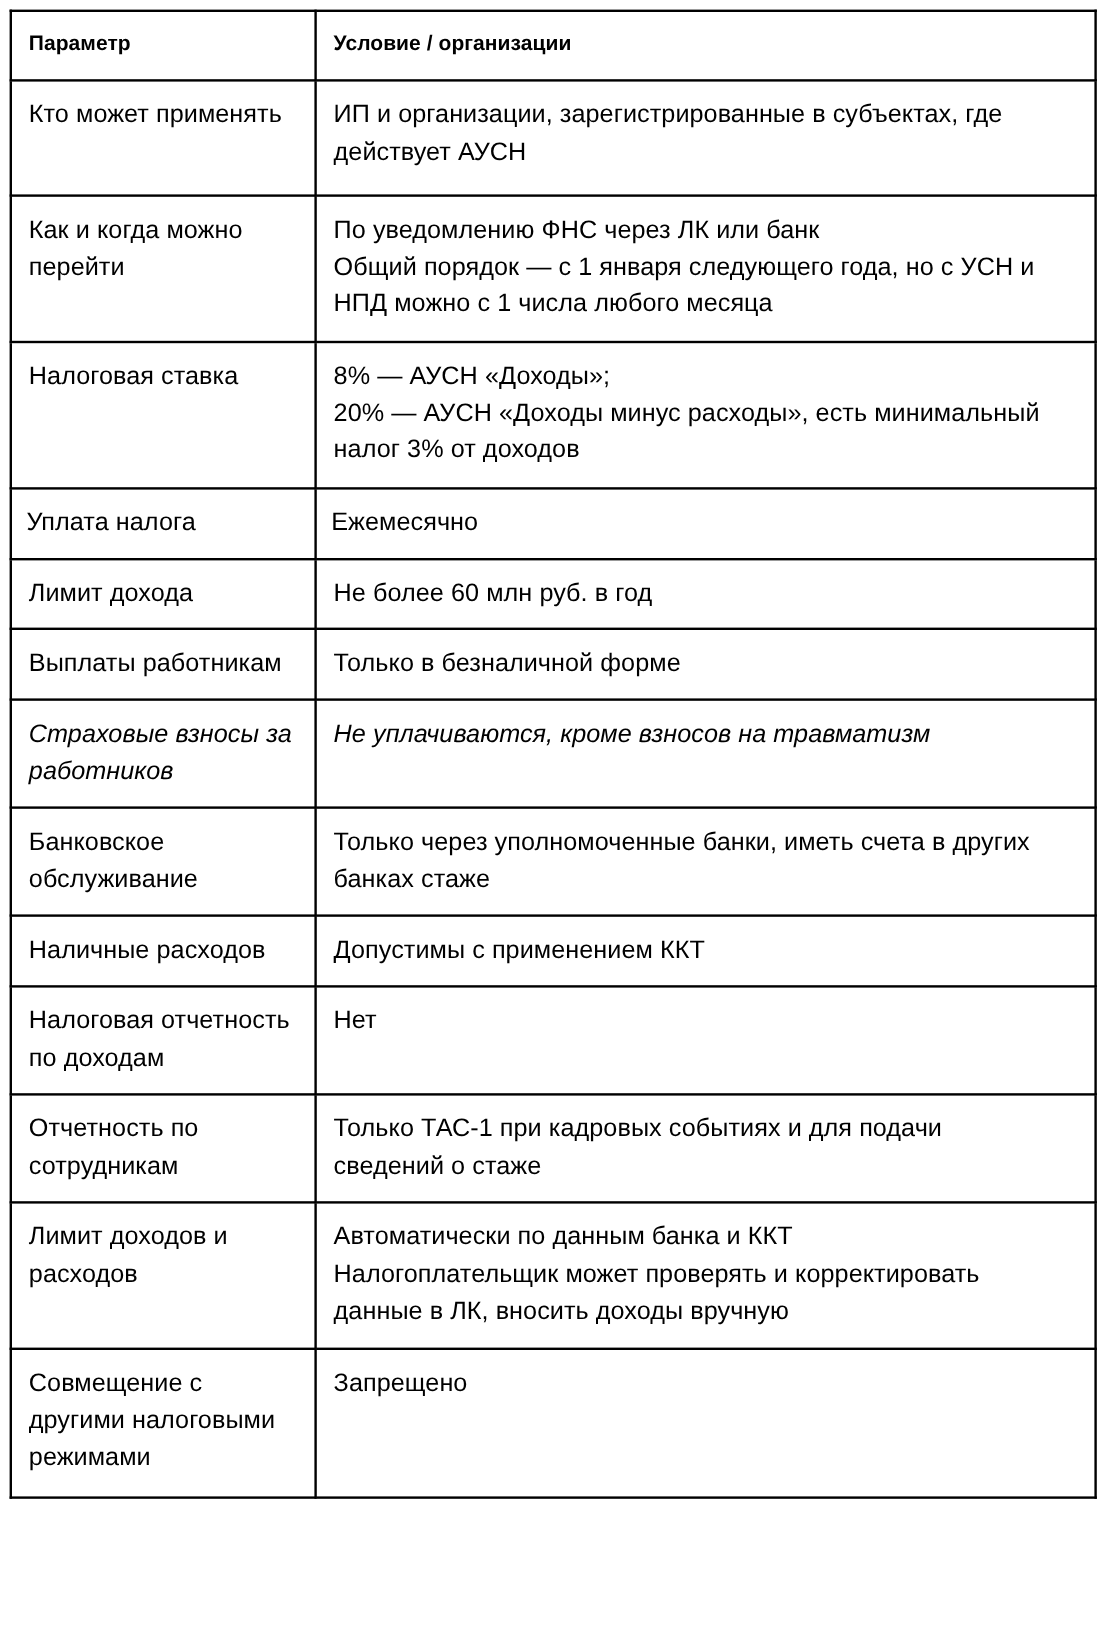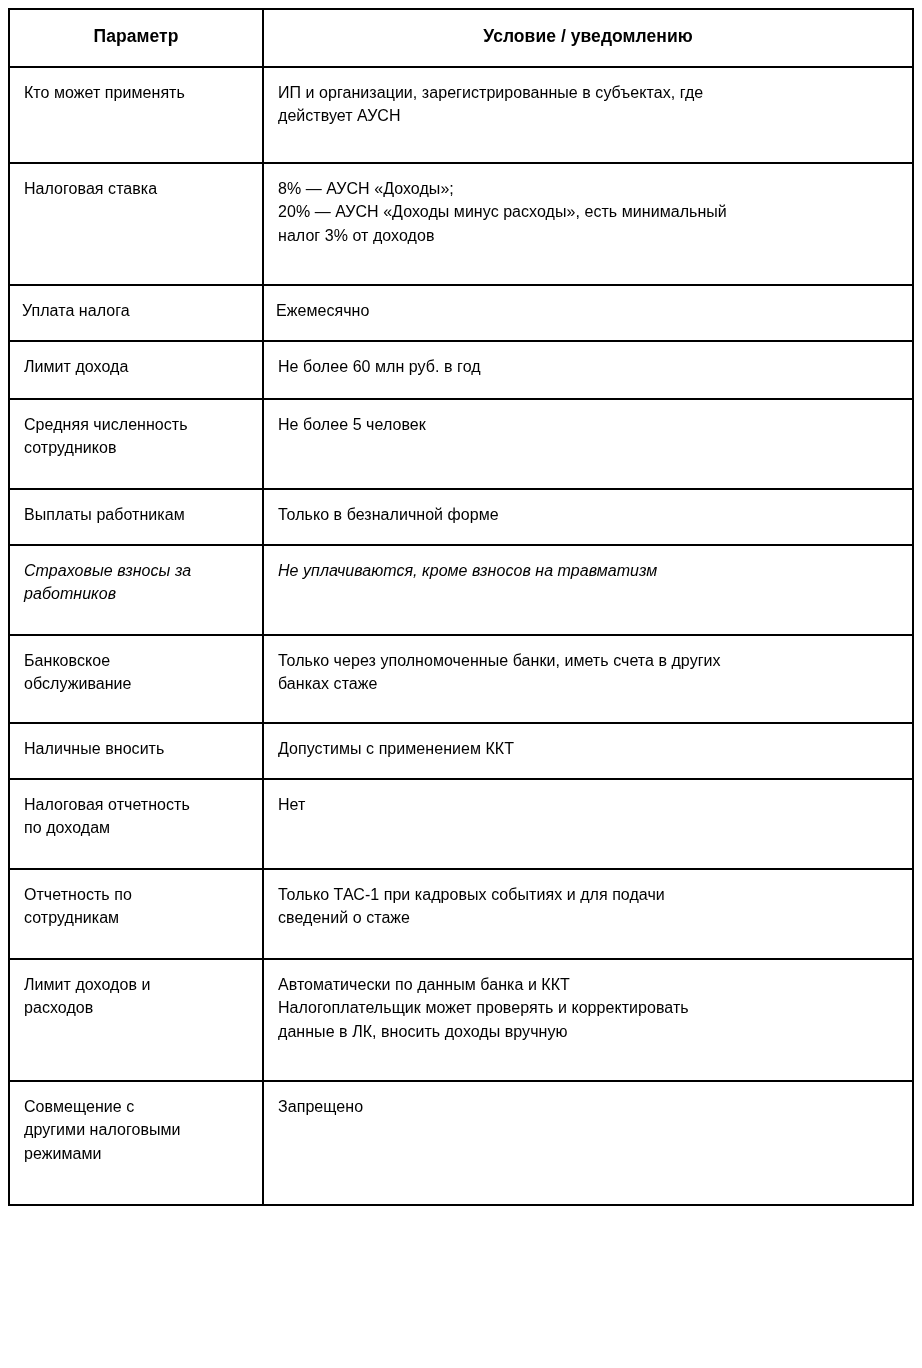--- a/index.html
+++ b/index.html
@@ -33,28 +33,28 @@
   }
 
   table.params-table col.col-param { width: 254px; }
   table.params-table col.col-cond  { width: 650px; }
 
   table.params-table th,
   table.params-table td {
     border: 2px solid #000000;
     vertical-align: top;
     padding: 13px 14px 13px 14px;
-    font-size: 16px;
+    font-size: 21px;
     line-height: 1.47;
     letter-spacing: 0.05px;
   }
 
   
   table.params-table thead th {
-    text-align: center;
+    text-align: left;
     font-weight: bold;
     font-size: 17.5px;
     padding-top: 14px;
     padding-bottom: 16px;
     vertical-align: middle;
   }
 
   table.params-table tbody td {
     font-weight: normal;
   }
@@ -94,33 +94,44 @@
 
 <div class="sheet">
   <table class="params-table">
     <colgroup>
       <col class="col-param">
       <col class="col-cond">
     </colgroup>
     <thead>
       <tr>
         <th>Параметр</th>
-        <th>Условие / уведомлению</th>
+        <th>Условие / организации</th>
       </tr>
     </thead>
     <tbody id="table-body">
         <tr data-row="0">
           <td class="param-cell">
             <span class="line">Кто может применять</span>
           </td>
           <td class="cond-cell">
             <span class="line">ИП и организации, зарегистрированные в субъектах, где</span>
             <span class="line">действует АУСН</span>
           </td>
         </tr>
+        <tr data-row="1">
+          <td class="param-cell">
+            <span class="line">Как и когда можно</span>
+            <span class="line">перейти</span>
+          </td>
+          <td class="cond-cell">
+            <span class="line">По уведомлению ФНС через ЛК или банк</span>
+            <span class="line">Общий порядок — с 1 января следующего года, но с УСН и</span>
+            <span class="line">НПД можно с 1 числа любого месяца</span>
+          </td>
+        </tr>
         <tr data-row="2">
           <td class="param-cell">
             <span class="line">Налоговая ставка</span>
           </td>
           <td class="cond-cell">
             <span class="line">8% — АУСН «Доходы»;</span>
             <span class="line">20% — АУСН «Доходы минус расходы», есть минимальный</span>
             <span class="line">налог 3% от доходов</span>
           </td>
         </tr>
@@ -133,29 +144,20 @@
           </td>
         </tr>
         <tr data-row="4">
           <td class="param-cell">
             <span class="line">Лимит дохода</span>
           </td>
           <td class="cond-cell">
             <span class="line">Не более 60 млн руб. в год</span>
           </td>
         </tr>
-        <tr data-row="5">
-          <td class="param-cell">
-            <span class="line">Средняя численность</span>
-            <span class="line">сотрудников</span>
-          </td>
-          <td class="cond-cell">
-            <span class="line">Не более 5 человек</span>
-          </td>
-        </tr>
         <tr data-row="6">
           <td class="param-cell">
             <span class="line">Выплаты работникам</span>
           </td>
           <td class="cond-cell">
             <span class="line">Только в безналичной форме</span>
           </td>
         </tr>
         <tr data-row="7">
           <td class="param-cell">
@@ -171,21 +173,21 @@
             <span class="line">Банковское</span>
             <span class="line">обслуживание</span>
           </td>
           <td class="cond-cell">
             <span class="line">Только через уполномоченные банки, иметь счета в других</span>
             <span class="line">банках стаже</span>
           </td>
         </tr>
         <tr data-row="10">
           <td class="param-cell">
-            <span class="line">Наличные вносить</span>
+            <span class="line">Наличные расходов</span>
           </td>
           <td class="cond-cell">
             <span class="line">Допустимы с применением ККТ</span>
           </td>
         </tr>
         <tr data-row="11">
           <td class="param-cell">
             <span class="line">Налоговая отчетность</span>
             <span class="line">по доходам</span>
           </td>

